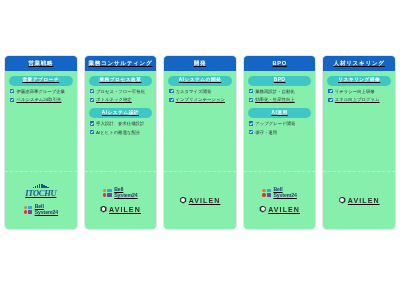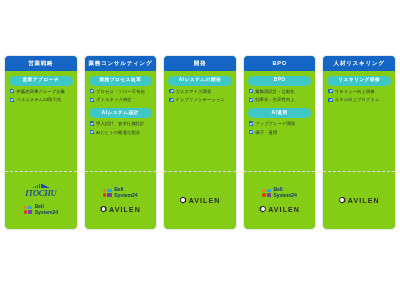--- a/index.html
+++ b/index.html
@@ -28,27 +28,28 @@
     gap: 6px;
     align-items: stretch;
     justify-content: center;
     width: 392px;
     height: 175px;
   }
 
   .card {
     flex: 1 1 0;
     min-width: 0;
-    background: #84cc16;
+    background: #86efac;
     border: 1px solid #e2e6ea;
     border-radius: 5px;
     display: flex;
     flex-direction: column;
     overflow: hidden;
     box-sizing: border-box;
+    text-decoration: underline;
   }
 
   .card-header {
     background: #1565c4;
     color: #ffffff;
     font-size: 5.6px;
     font-weight: bold;
     letter-spacing: 0.7px;
     text-align: center;
     padding: 4.5px 2px;

